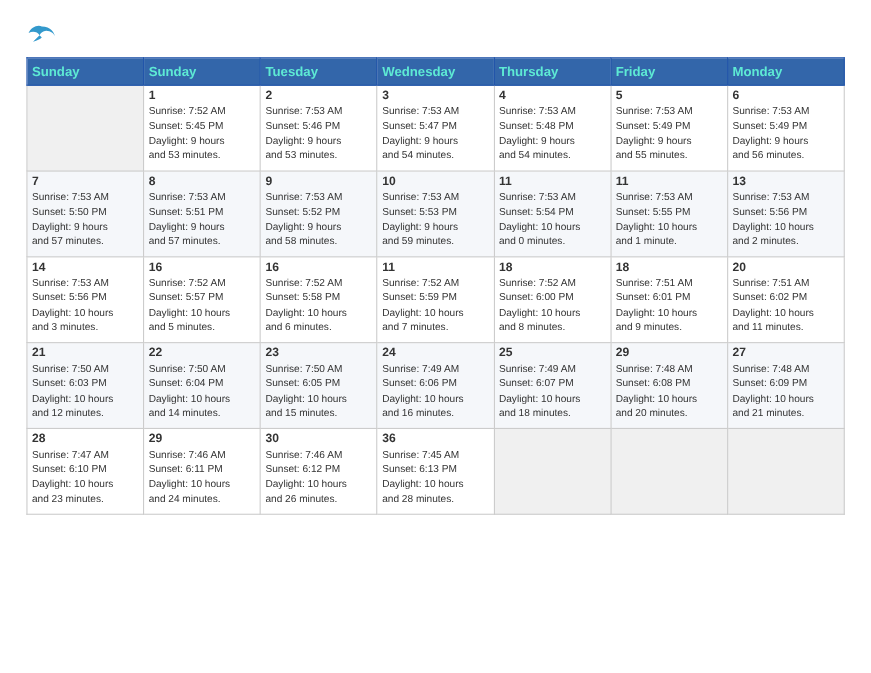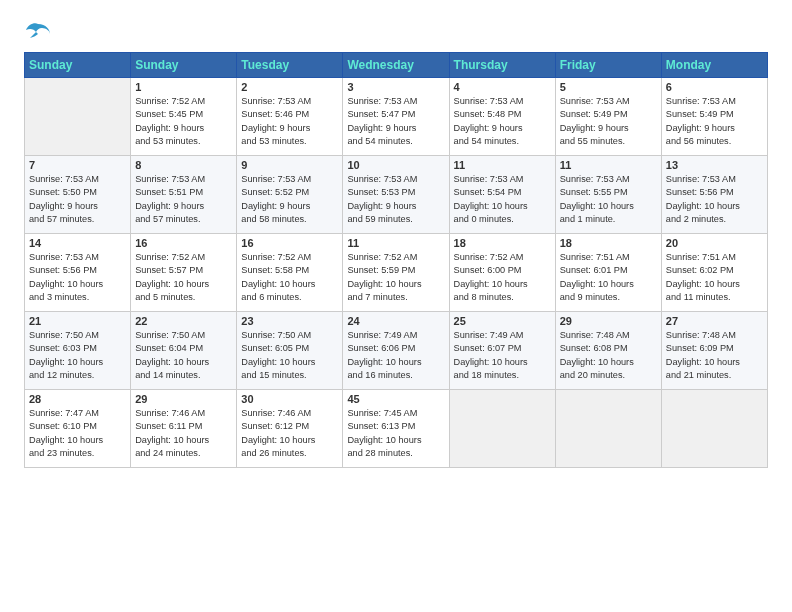--- a/index.html
+++ b/index.html
@@ -244,21 +244,21 @@
           </td>
           <td>
             <span class="day-num">29</span>
             <div class="day-info">Sunrise: 7:46 AM<br>Sunset: 6:11 PM<br>Daylight: 10 hours<br>and 24 minutes.</div>
           </td>
           <td>
             <span class="day-num">30</span>
             <div class="day-info">Sunrise: 7:46 AM<br>Sunset: 6:12 PM<br>Daylight: 10 hours<br>and 26 minutes.</div>
           </td>
           <td>
-            <span class="day-num">45</span>
+            <span class="day-num">36</span>
             <div class="day-info">Sunrise: 7:45 AM<br>Sunset: 6:13 PM<br>Daylight: 10 hours<br>and 28 minutes.</div>
           </td>
           <td class="empty-cell"></td>
           <td class="empty-cell"></td>
           <td class="empty-cell"></td>
         </tr>
       </tbody>
   </table>
 </div>
 

